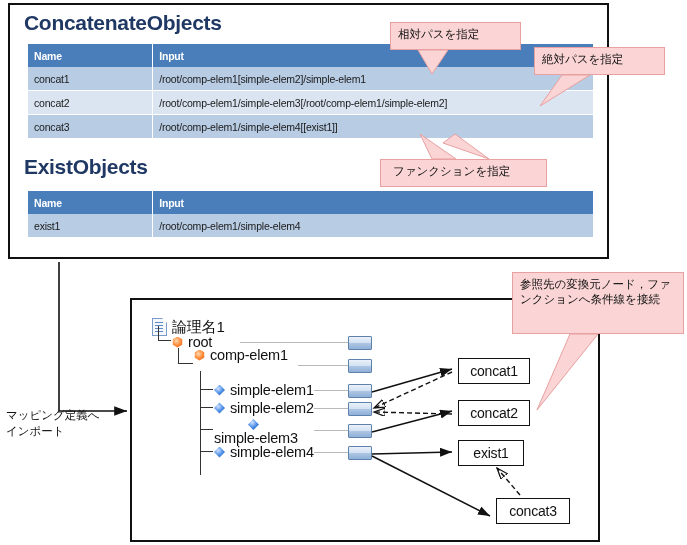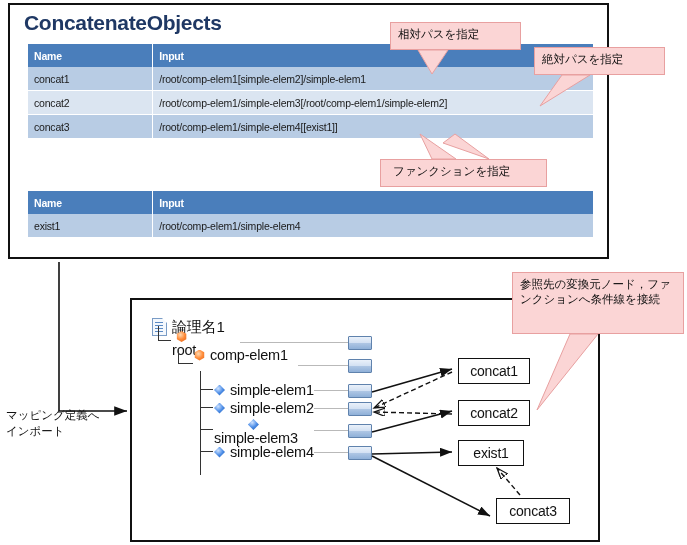--- a/index.html
+++ b/index.html
@@ -236,20 +236,21 @@
         <td class="col-name">concat2</td>
         <td class="col-input">/root/comp-elem1/simple-elem3[/root/comp-elem1/simple-elem2]</td>
       </tr>
       <tr class="odd">
         <td class="col-name">concat3</td>
         <td class="col-input">/root/comp-elem1/simple-elem4[[exist1]]</td>
       </tr>
     </tbody>
   </table>
 
+  <div class="section-title" style="left:14px; top:150px;">ExistObjects</div>
 
   <table class="data-table" style="left:18px; top:186px; width:565px;">
     <thead>
       <tr>
         <th class="col-name">Name</th>
         <th class="col-input">Input</th>
       </tr>
     </thead>
     <tbody>
       <tr class="odd">
@@ -262,21 +263,21 @@
 
 <div id="bottom-panel">
 
   <div class="tree-row" style="left:20px; top:16px;">
     <span class="icon-doc"></span>
     <span class="tree-label doc">論理名1</span>
   </div>
 
   <div class="elbow" style="left:26px; top:26px; width:12px; height:14px;"></div>
 
-  <div class="tree-row" style="left:40px; top:31px;flex-direction:column;">
+  <div class="tree-row" style="left:40px; top:31px;">
     <span class="icon-hex"></span>
     <span class="tree-label">root</span>
   </div>
   <div class="leader" style="left:108px; top:42px; width:108px;"></div>
   <div class="connector-box" style="left:216px; top:36px;"></div>
 
   <div class="elbow" style="left:46px; top:48px; width:14px; height:15px;"></div>
 
   <div class="tree-row" style="left:62px; top:44px;">
     <span class="icon-hex"></span>

